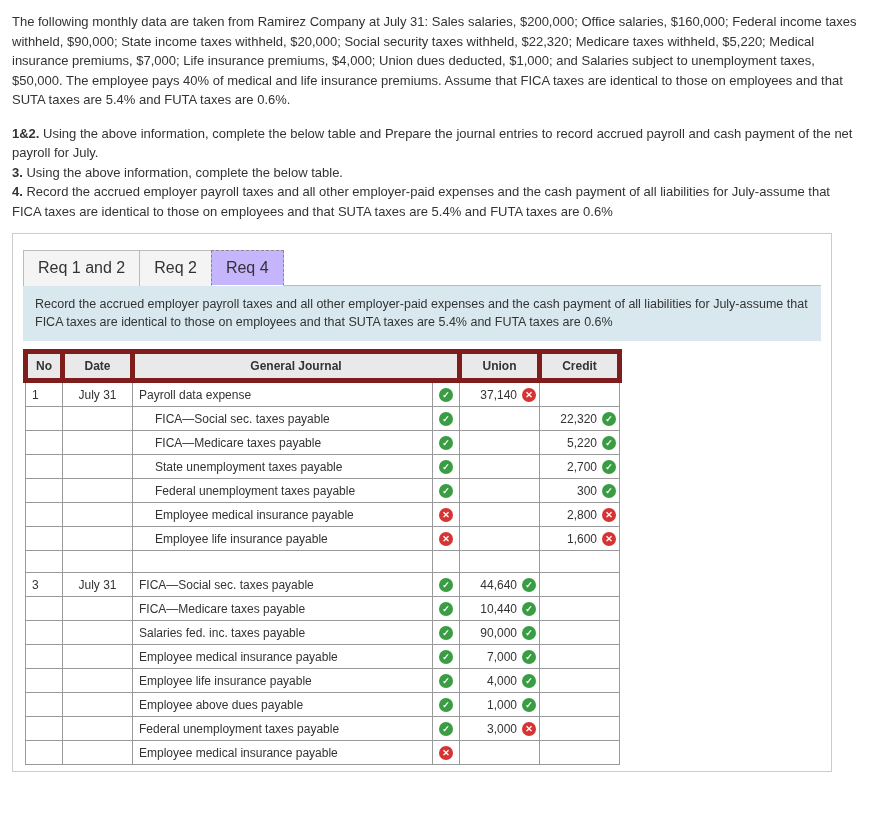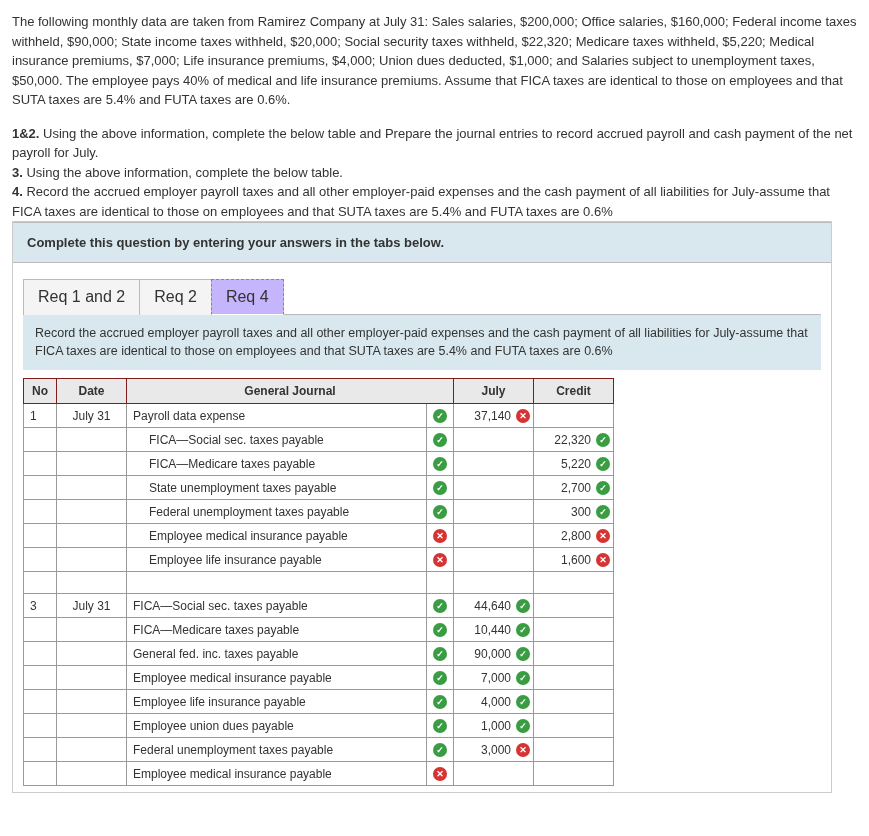--- a/index.html
+++ b/index.html
@@ -1,31 +1,31 @@
 <!DOCTYPE html>
 <html><head>
   <meta charset="utf-8">
   <style>
     * { box-sizing: border-box; margin: 0; padding: 0; }
     body { font-family: Arial, sans-serif; font-size: 13px; color: #333; background: #fff; padding: 12px; width: 869px; }
     .intro { line-height: 1.5; margin-bottom: 14px; }
-    .tasks { line-height: 1.5; }
+    .tasks { line-height: 1.5; margin-bottom: 12px; }
     .tasks b { font-weight: bold; }
     .panel { border: 1px solid #ccc; max-width: 820px; }
     .status-bar { background: #fff; padding: 10px; text-align: center; font-weight: bold; }
     .status-bar .icon-x { display: inline-block; width: 16px; height: 16px; background: #d63333; border-radius: 50%; color: #fff; text-align: center; line-height: 16px; font-size: 11px; vertical-align: middle; margin-right: 4px; }
     .instr-bar { background: #d8e8ee; padding: 12px 14px; font-weight: bold; border-top: 1px solid #bbb; border-bottom: 1px solid #bbb; }
     .tab-area { padding: 16px 10px 0 10px; }
     .tabs { display: flex; }
     .tab { padding: 8px 14px; border: 1px solid #bbb; border-bottom: none; background: #f4f4f4; font-size: 16px; cursor: pointer; margin-right: -1px; }
     .tab.active { background: #c4b5fd; border: 1px dashed #888; border-bottom: 1px solid #fff; position: relative; z-index: 2; }
     .tab-content-border { border-top: 1px solid #bbb; margin-top: -1px; }
     .sub-instr { background: #d8e8ee; padding: 10px 12px; margin: 0 10px 8px 10px; font-size: 12.5px; line-height: 1.4; }
     .jtable { border-collapse: collapse; margin: 0 10px 6px 10px; font-size: 12px; }
-    .jtable th { background: #e9e9e9; border: 1px solid #7f1d1d; padding: 5px 8px; font-weight: bold; text-align: center; }
+    .jtable th { background: #e9e9e9; border: 5px solid #7f1d1d; padding: 5px 8px; font-weight: bold; text-align: center; }
     .jtable td { border: 1px solid #999; padding: 4px 6px; height: 22px; vertical-align: middle; }
     .jtable td.no { width: 30px; text-align: left; }
     .jtable td.date { width: 70px; text-align: center; }
     .jtable td.journal { width: 300px; }
     .jtable td.journal.indent { padding-left: 22px; }
     .jtable td.mark { width: 24px; text-align: center; }
     .jtable td.amt { width: 80px; text-align: right; position: relative; padding-right: 22px; }
     .jtable td.amt .ico { position: absolute; right: 3px; top: 50%; transform: translateY(-50%); }
     .ico { display: inline-block; width: 14px; height: 14px; border-radius: 50%; color: #fff; text-align: center; line-height: 14px; font-size: 9px; font-weight: bold; }
     .ico.ok { background: #3a9d44; }
@@ -36,40 +36,39 @@
 
 <div class="intro">The following monthly data are taken from Ramirez Company at July 31: Sales salaries, $200,000; Office salaries, $160,000; Federal income taxes withheld, $90,000; State income taxes withheld, $20,000; Social security taxes withheld, $22,320; Medicare taxes withheld, $5,220; Medical insurance premiums, $7,000; Life insurance premiums, $4,000; Union dues deducted, $1,000; and Salaries subject to unemployment taxes, $50,000. The employee pays 40% of medical and life insurance premiums. Assume that FICA taxes are identical to those on employees and that SUTA taxes are 5.4% and FUTA taxes are 0.6%.</div>
 
 <div class="tasks">
   <div><b>1&amp;2.</b><span> Using the above information, complete the below table and Prepare the journal entries to record accrued payroll and cash payment of the net payroll for July.</span></div>
   <div><b>3.</b><span> Using the above information, complete the below table.</span></div>
   <div><b>4.</b><span> Record the accrued employer payroll taxes and all other employer-paid expenses and the cash payment of all liabilities for July-assume that FICA taxes are identical to those on employees and that SUTA taxes are 5.4% and FUTA taxes are 0.6%</span></div>
 </div>
 
 <div class="panel">
-  <div class="instr-bar">Complete this question by entering your answers in the tabs below.</div>
 
   <div class="tab-area">
     <div class="tabs">
       <div class="tab">Req 1 and 2</div>
       <div class="tab">Req 2</div>
       <div class="tab active">Req 4</div>
     </div>
     <div class="tab-content-border"></div>
   </div>
 
   <div class="sub-instr">Record the accrued employer payroll taxes and all other employer-paid expenses and the cash payment of all liabilities for July-assume that FICA taxes are identical to those on employees and that SUTA taxes are 5.4% and FUTA taxes are 0.6%</div>
 
   <table class="jtable">
     <thead>
       <tr>
         <th>No</th>
         <th>Date</th>
         <th colspan="2">General Journal</th>
-        <th>July</th>
+        <th>Union</th>
         <th>Credit</th>
       </tr>
     </thead>
     <tbody id="jbody">
         <tr>
           <td class="no">1</td>
           <td class="date">July 31</td>
           <td class="journal">Payroll data expense</td>
           <td class="mark"><span class="ico ok">✓</span></td>
           <td class="amt">37,140<span class="ico bad">✕</span></td>
@@ -143,21 +142,21 @@
           <td class="no"></td>
           <td class="date"></td>
           <td class="journal">FICA—Medicare taxes payable</td>
           <td class="mark"><span class="ico ok">✓</span></td>
           <td class="amt">10,440<span class="ico ok">✓</span></td>
           <td class="amt"></td>
         </tr>
         <tr>
           <td class="no"></td>
           <td class="date"></td>
-          <td class="journal">General fed. inc. taxes payable</td>
+          <td class="journal">Salaries fed. inc. taxes payable</td>
           <td class="mark"><span class="ico ok">✓</span></td>
           <td class="amt">90,000<span class="ico ok">✓</span></td>
           <td class="amt"></td>
         </tr>
         <tr>
           <td class="no"></td>
           <td class="date"></td>
           <td class="journal">Employee medical insurance payable</td>
           <td class="mark"><span class="ico ok">✓</span></td>
           <td class="amt">7,000<span class="ico ok">✓</span></td>
@@ -167,21 +166,21 @@
           <td class="no"></td>
           <td class="date"></td>
           <td class="journal">Employee life insurance payable</td>
           <td class="mark"><span class="ico ok">✓</span></td>
           <td class="amt">4,000<span class="ico ok">✓</span></td>
           <td class="amt"></td>
         </tr>
         <tr>
           <td class="no"></td>
           <td class="date"></td>
-          <td class="journal">Employee union dues payable</td>
+          <td class="journal">Employee above dues payable</td>
           <td class="mark"><span class="ico ok">✓</span></td>
           <td class="amt">1,000<span class="ico ok">✓</span></td>
           <td class="amt"></td>
         </tr>
         <tr>
           <td class="no"></td>
           <td class="date"></td>
           <td class="journal">Federal unemployment taxes payable</td>
           <td class="mark"><span class="ico ok">✓</span></td>
           <td class="amt">3,000<span class="ico bad">✕</span></td>

